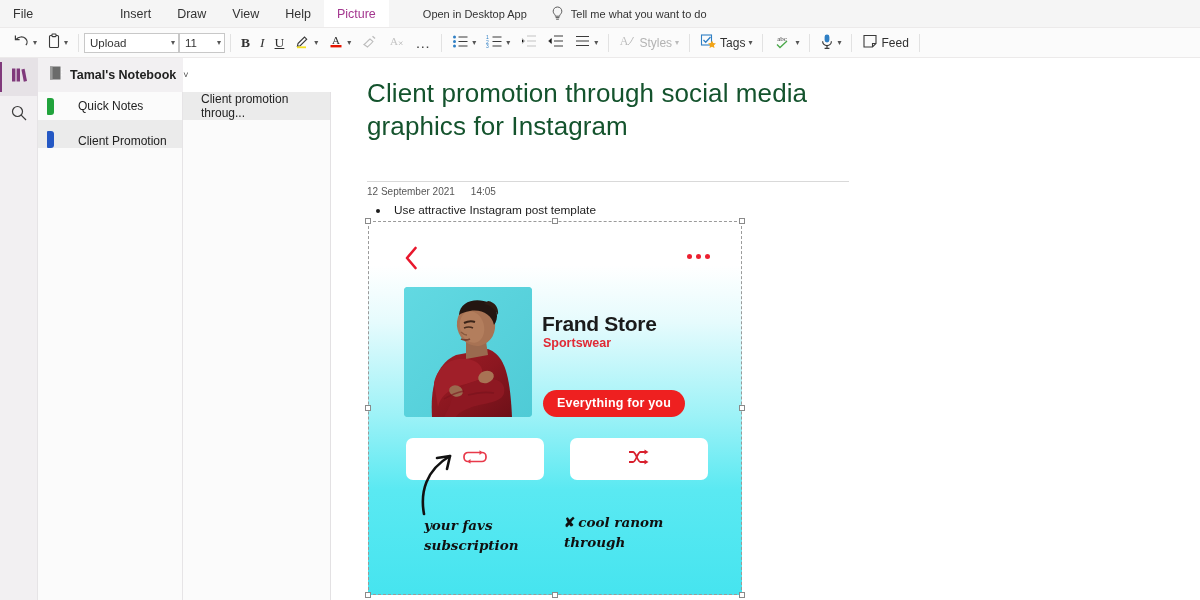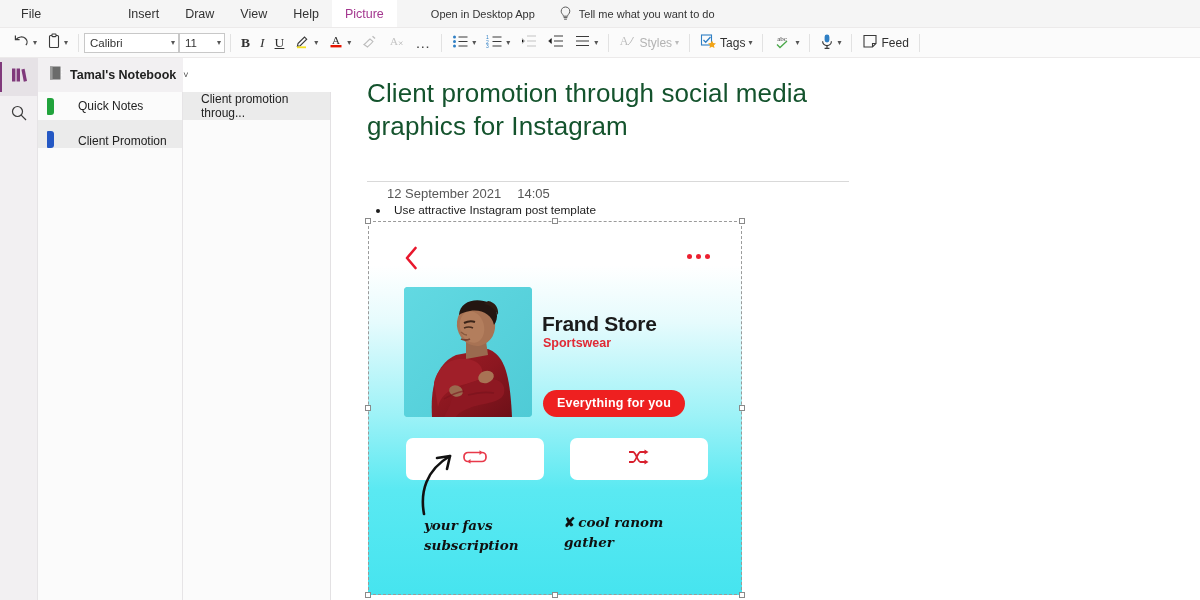--- a/index.html
+++ b/index.html
@@ -11,21 +11,20 @@
     color: #222;
   }
   #app { position: relative; width: 1200px; height: 600px; }
 
   
   .tabbar {
     position: absolute; top: 0; left: 0; width: 1200px; height: 28px;
     background: #f5f5f5;
     display: flex; align-items: stretch;
     border-bottom: 1px solid #eceaea;
-    padding-left: 8px;
   }
   .tab {
     display: flex; align-items: center; padding: 0 13px;
     font-size: 12.5px; color: #333; position: relative; cursor: default;
     white-space: nowrap;
   }
   .tab.active { color: #1f1f1f; font-weight: 600; margin-top: 39px; }
   .tab.active::after {
     content: ""; position: absolute; left: 13px; right: 13px; bottom: 3px;
     height: 2px; background: #80397b;
@@ -125,21 +124,21 @@
     position: absolute; left: 36px; top: 19px; width: 482px;
     font-size: 26px; font-weight: 400; color: #14532d; line-height: 1.28;
     letter-spacing: .1px;
   }
   .title-rule {
     position: absolute; left: 36px; top: 123px; width: 482px; height: 1px;
     background: #d9d9d9;
   }
   .page-meta {
     position: absolute; left: 36px; top: 128px;
-    font-size: 13px; color: #575757; display: flex; gap: 16px; margin-left: 20px;
+    font-size: 10px; color: #575757; display: flex; gap: 16px;
   }
   .bullets {
     position: absolute; left: 45px; top: 147px; width: 460px;
     font-size: 11.8px; color: #1c1c1c; line-height: 1;
   }
   .bullets li { margin-bottom: 8.2px; padding-left: 4px; }
   .bullets li:last-child { margin-top: 9px; }
   .bullets { list-style: disc; padding-left: 14px; }
   sup { font-size: 7.5px; vertical-align: super; }
 
@@ -269,21 +268,21 @@
       <span>
         <svg width="14" height="16" viewBox="0 0 14 16">
             <rect x="2.5" y="2.5" width="9" height="12" rx="1" fill="none" stroke="#3b3b3b" stroke-width="1.1"></rect>
             <rect x="5" y="1" width="4" height="2.6" rx=".6" fill="#fff" stroke="#3b3b3b" stroke-width="1.1"></rect>
           </svg>
       </span>
       <span class="caret">▾</span>
     </div>
     <div class="sep"></div>
     <div class="fontbox">
-      <span>Calibri</span>
+      <span>Upload</span>
       <span class="fbcaret">▾</span>
     </div>
     <div class="sizebox">
       <span>11</span>
       <span class="fbcaret">▾</span>
     </div>
     <div class="sep"></div>
     <div class="tbtn">
         <span class="bold">B</span>
       </div>
@@ -604,21 +603,21 @@
             <path d="M34 12 L21 14 M34 12 L31 25" fill="none" stroke="#111" stroke-width="2.6" stroke-linecap="round"></path>
           </svg>
         </span>
 
         <div class="ig-hand one">
           <div>your favs</div>
           <div>subscription</div>
         </div>
         <div class="ig-hand two">
           <div><span class="xmark">✘</span><span>cool ranom</span></div>
-          <div>gather</div>
+          <div>through</div>
         </div>
       </div>
 
       <div class="img-sel-border"></div>
       <span class="handle h-tl"></span>
       <span class="handle h-tm"></span>
       <span class="handle h-tr"></span>
       <span class="handle h-ml"></span>
       <span class="handle h-mr"></span>
       <span class="handle h-bl"></span>

